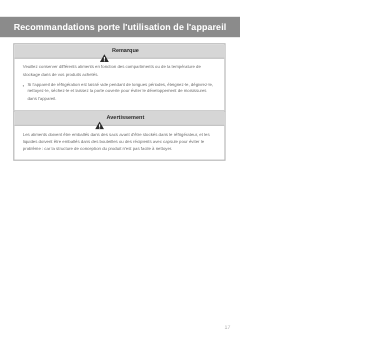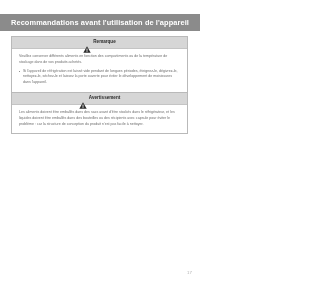--- a/index.html
+++ b/index.html
@@ -121,21 +121,21 @@
     color: #b0b0b0;
     line-height: 1;
   }
 </style>
 </head>
 <body>
 
 <div class="page">
 
   <div class="title-bar">
-    <div class="title-text">Recommandations avant l'utilisation de l'appareil</div>
+    <div class="title-text">Recommandations porte l'utilisation de l'appareil</div>
   </div>
 
   <div class="callout callout-1">
     <div class="callout-head">
       <span class="warn-icon">
         <svg viewBox="0 0 16 14" width="8" height="7" xmlns="http://www.w3.org/2000/svg">
           <path d="M8 0.6 L15.4 13.4 L0.6 13.4 Z" fill="#2b2b2b"></path>
           <rect x="7.1" y="5.0" width="1.8" height="4.6" fill="#ffffff"></rect>
           <rect x="7.1" y="10.4" width="1.8" height="1.8" fill="#ffffff"></rect>
         </svg>

